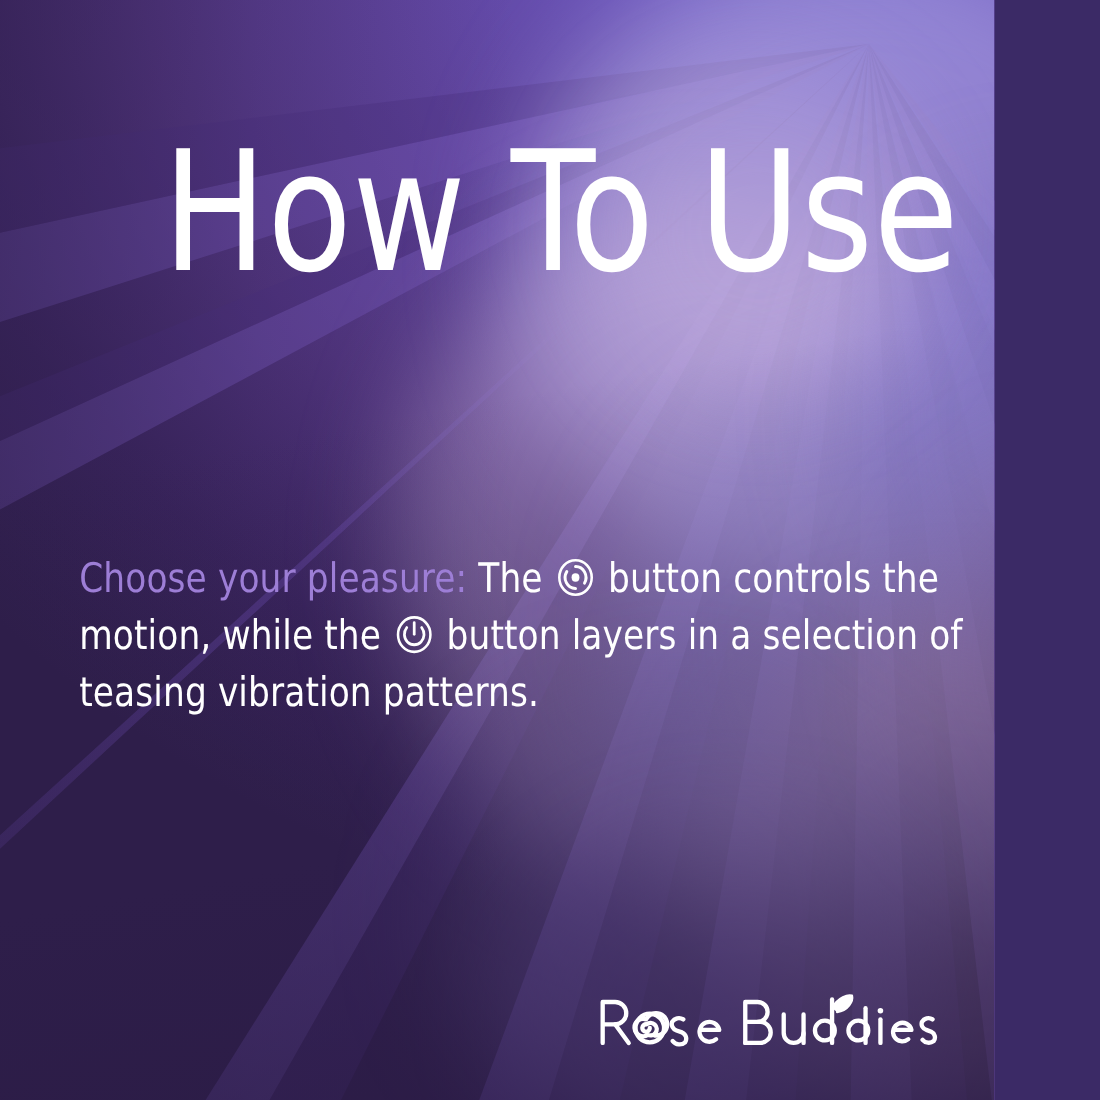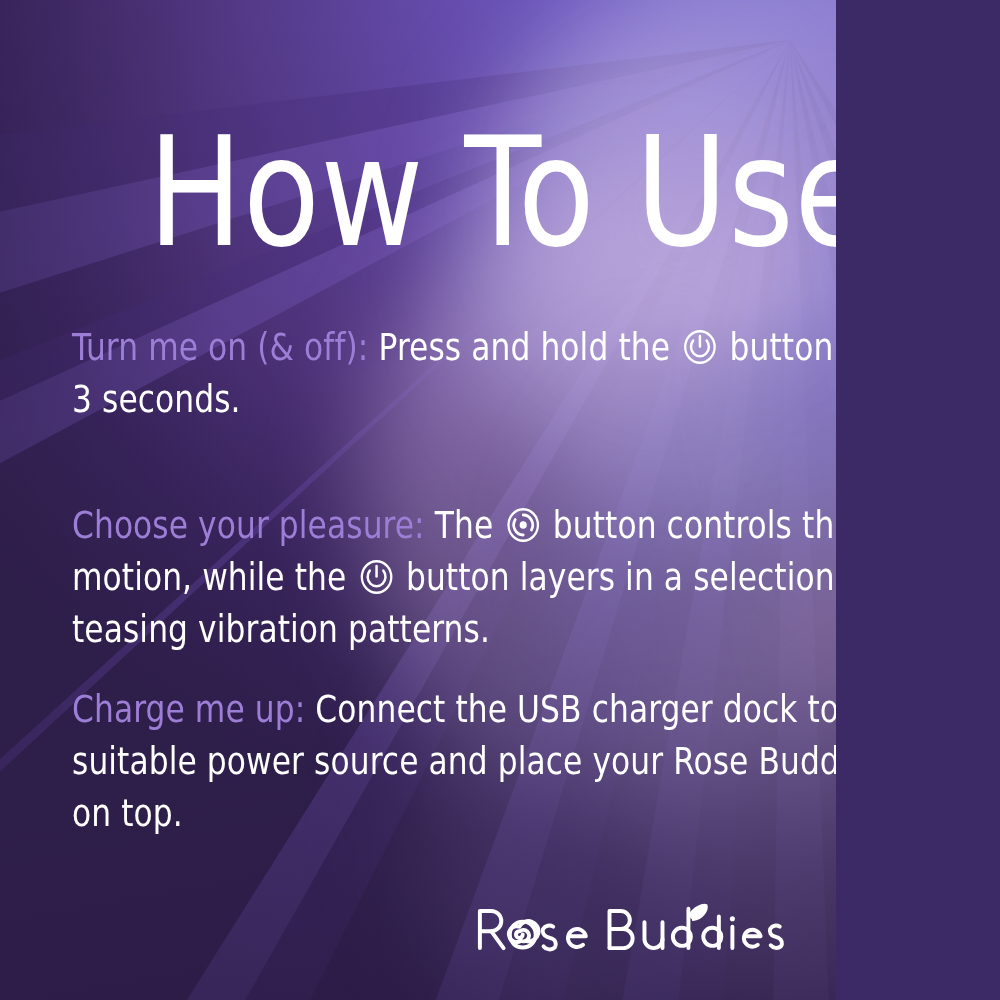--- a/index.html
+++ b/index.html
@@ -5,21 +5,21 @@
   * { margin:0; padding:0; box-sizing:border-box; }
   html, body {
     width:1000px; height:1000px;
     font-family:"Liberation Sans", sans-serif;
     overflow:hidden;
     background:#3b2a66;
   }
 
   #poster {
     position:relative;
-    width:836px; height:1000px;
+    width:904px; height:1000px;
     overflow:hidden;
     background:#5b3c97;
   }
 
   
   .bg-base {
     position:absolute; inset:0;
     background:
       radial-gradient(120% 95% at 88% -8%,  #7062c8 0%, #6a55bd 18%, #60459f 40%, #51357f 62%, #3b2560 82%, #2e1e4a 100%);
   }
@@ -157,44 +157,34 @@
     <span class="blob b8"></span>
     <span class="blob b9"></span>
   </div>
 
   <div class="bg-vignette"></div>
 
   <div class="content">
 
     <h1 class="title">How To Use</h1>
 
-    <div class="body-block p1">
-      <p class="para"><span class="lead">Turn me on (&amp; off):</span><span> Press and hold the </span><span class="ico"><svg viewBox="0 0 40 40" aria-hidden="true">
-            <circle cx="20" cy="20" r="16.5" fill="none" stroke="#ffffff" stroke-width="2.6"></circle>
-            <path d="M12.4 13.2 A 10 10 0 1 0 27.6 13.2" fill="none" stroke="#ffffff" stroke-width="2.8" stroke-linecap="round"></path>
-            <line x1="20" y1="8.5" x2="20" y2="19.5" stroke="#ffffff" stroke-width="2.8" stroke-linecap="round"></line>
-          </svg></span><span> button for 3 seconds.</span></p>
-    </div>
 
     <div class="body-block p2">
       <p class="para"><span class="lead">Choose your pleasure:</span><span> The </span><span class="ico"><svg viewBox="0 0 40 40" aria-hidden="true">
             <circle cx="20" cy="20" r="16.5" fill="none" stroke="#ffffff" stroke-width="2.6"></circle>
             <path d="M20 9.5 A 10.5 10.5 0 0 1 29.2 25.3" fill="none" stroke="#ffffff" stroke-width="3" stroke-linecap="round"></path>
             <path d="M20 30.5 A 10.5 10.5 0 0 1 11.1 14.3" fill="none" stroke="#ffffff" stroke-width="3" stroke-linecap="round"></path>
             <circle cx="20" cy="20" r="4" fill="#ffffff"></circle>
           </svg></span><span> button controls the motion, while the </span><span class="ico"><svg viewBox="0 0 40 40" aria-hidden="true">
             <circle cx="20" cy="20" r="16.5" fill="none" stroke="#ffffff" stroke-width="2.6"></circle>
             <path d="M12.4 13.2 A 10 10 0 1 0 27.6 13.2" fill="none" stroke="#ffffff" stroke-width="2.8" stroke-linecap="round"></path>
             <line x1="20" y1="8.5" x2="20" y2="19.5" stroke="#ffffff" stroke-width="2.8" stroke-linecap="round"></line>
           </svg></span><span> button layers in a selection of teasing vibration patterns.</span></p>
     </div>
 
-    <div class="body-block p3">
-      <p class="para"><span class="lead">Charge me up:</span><span> Connect the USB charger dock to a suitable power source and place your Rose Buddy on top.</span></p>
-    </div>
 
     <div class="logo">
       <svg class="logo-svg" viewBox="0 0 560 110" aria-hidden="true">
         <g fill="none" stroke="#ffffff" stroke-width="7" stroke-linecap="round" stroke-linejoin="round">
 
           <path d="M14 96 V30 h20 a18 18 0 0 1 0 36 H14"></path>
           <path d="M34 66 L56 96"></path>
 
           <circle cx="90" cy="72" r="23"></circle>
           <path d="M90 72 a6 6 0 1 1 -5 -6 a10 10 0 1 1 2 17 a14 14 0 1 1 -3 -25 a18 18 0 1 1 14 26"></path>

